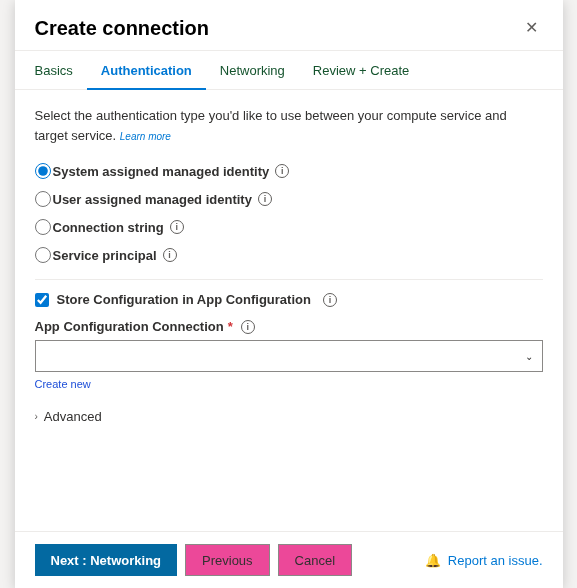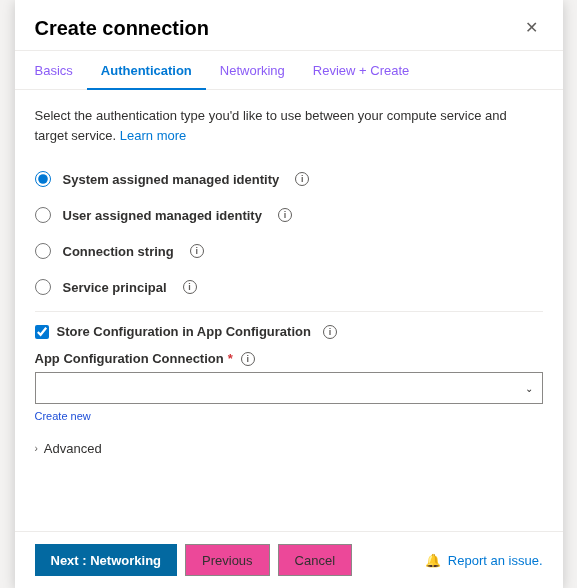--- a/index.html
+++ b/index.html
@@ -45,21 +45,21 @@
     }
     .tabs {
       display: flex;
       padding: 0 20px;
       border-bottom: 1px solid #edebe9;
     }
     .tab {
       padding: 12px 14px 10px 14px;
       cursor: pointer;
       font-size: 13px;
-      color: #8b5cf6;
+      color: #14532d;
       border-bottom: 2px solid transparent;
       margin-bottom: -1px;
     }
     .tab:first-child { padding-left: 0; }
     .tab.active {
       color: #0078d4;
       font-weight: 600;
       border-bottom: 2px solid #0078d4;
     }
     .content {
@@ -68,34 +68,34 @@
     }
     .description {
       font-size: 13px;
       color: #323130;
       margin-bottom: 4px;
       line-height: 1.5;
     }
     .learn-more {
       color: #0078d4;
       text-decoration: none;
-      font-size: 13px;
+      font-size: 10px;
+      font-style: italic;
     }
     .radio-group {
       margin: 18px 0 16px 0;
       display: flex;
       flex-direction: column;
       gap: 12px;
     }
     .radio-item {
       display: flex;
       align-items: center;
-      gap: 12px;
-      cursor: pointer;
-      margin-top: 8px;
+      gap: 2px;
+      cursor: pointer;
     }
     .radio-input {
       width: 16px;
       height: 16px;
       cursor: pointer;
       accent-color: #0078d4;
       flex-shrink: 0;
     }
     .radio-label {
       font-size: 13px;

